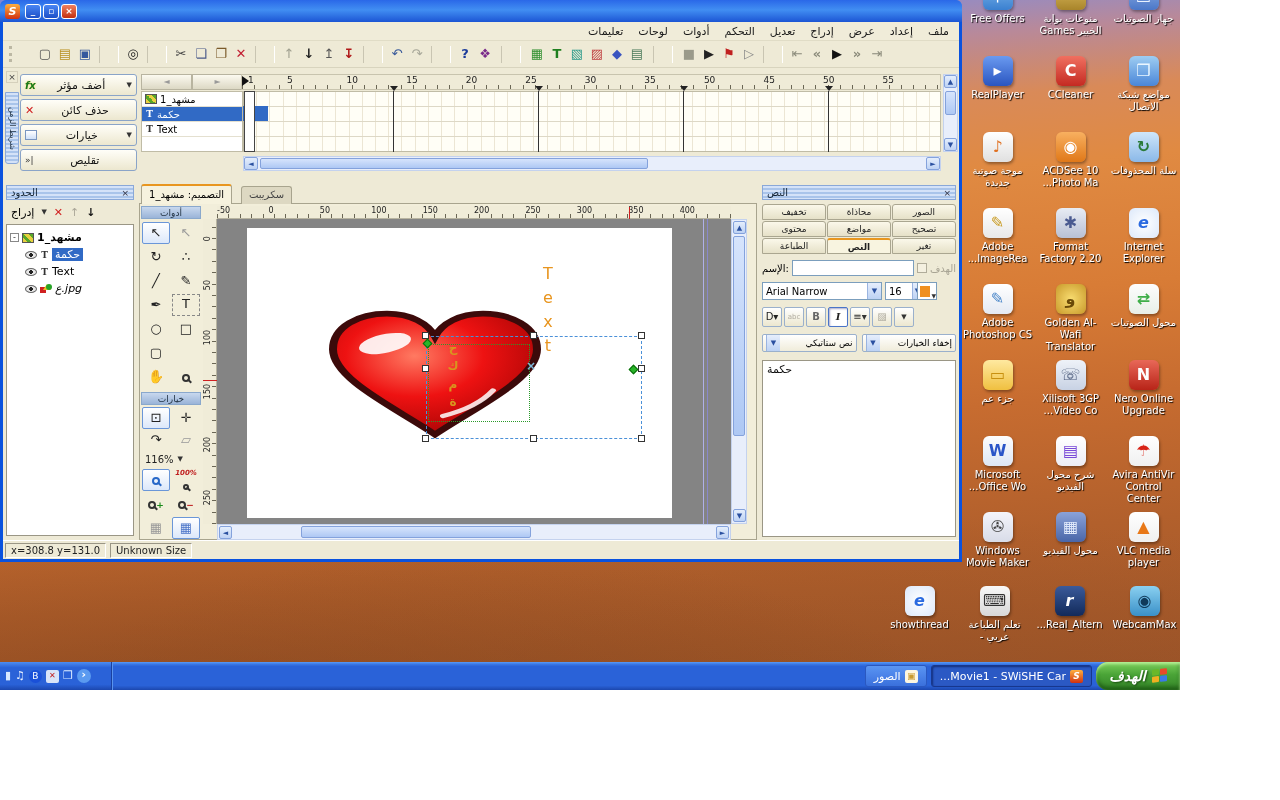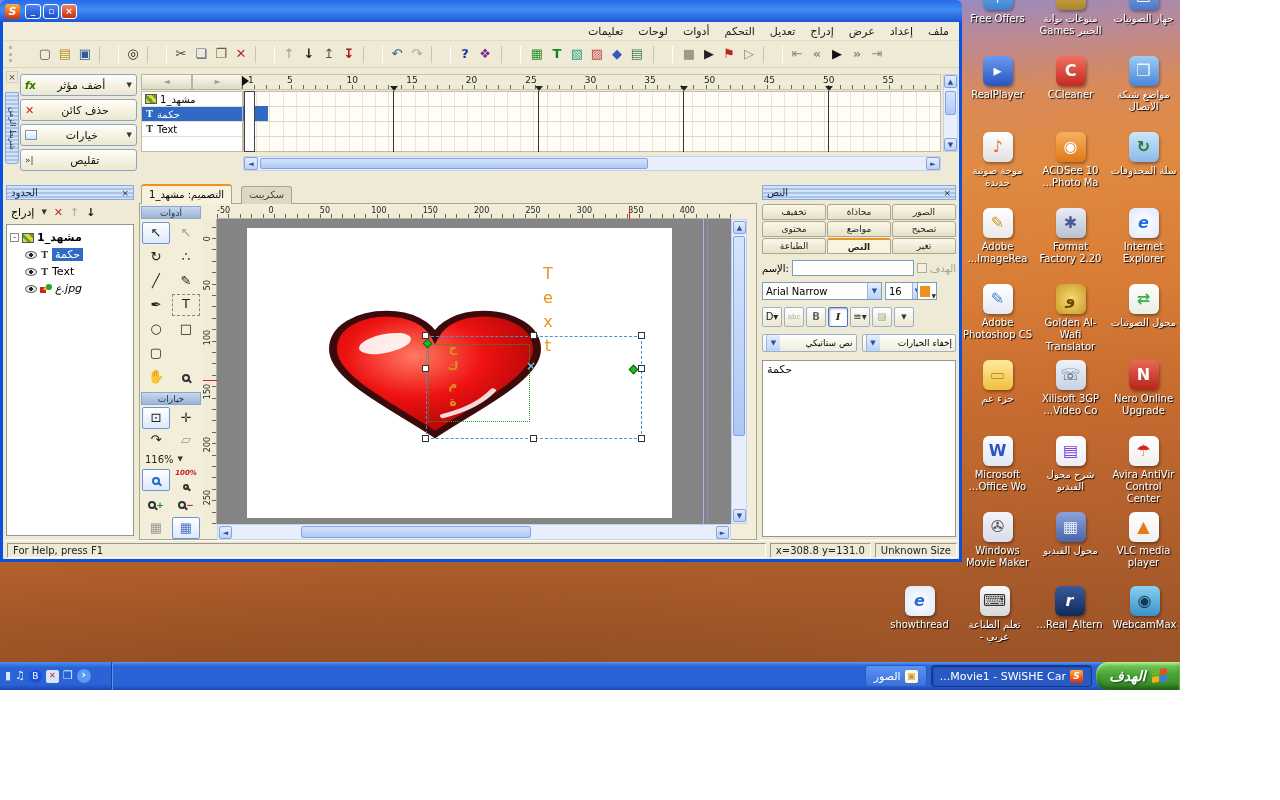--- a/index.html
+++ b/index.html
@@ -701,21 +701,20 @@
         </span>
         <span class="dcombo">
           <span>إخفاء الخيارات</span>
           <span class="carr">▼</span>
         </span>
       </div>
       <div class="tarea">حكمة</div>
     </div>
 
     <div class="sbar">
-      <span class="scell grow">For Help, press F1</span>
       <span class="scell">x=308.8 y=131.0</span>
       <span class="scell">Unknown Size</span>
     </div>
   </div>
 
   <div class="taskbar">
     <div class="tray">
 
     <span style="color:#d8e8ff">▮</span>
         <span style="color:#e8f0ff">♫</span>

